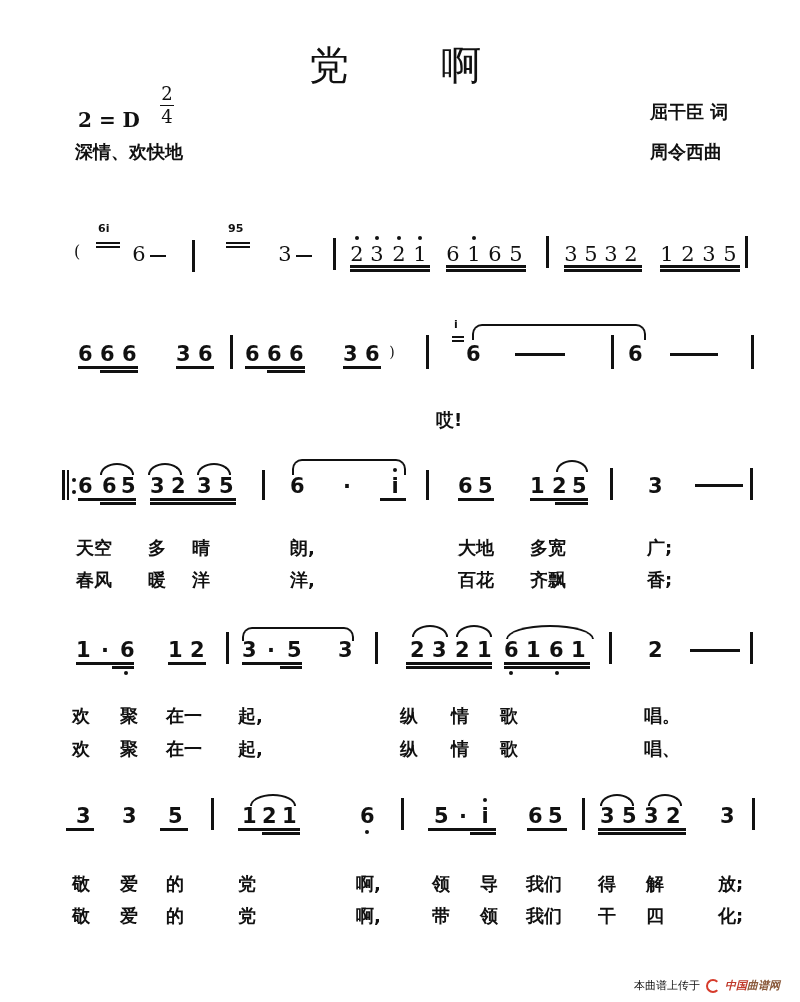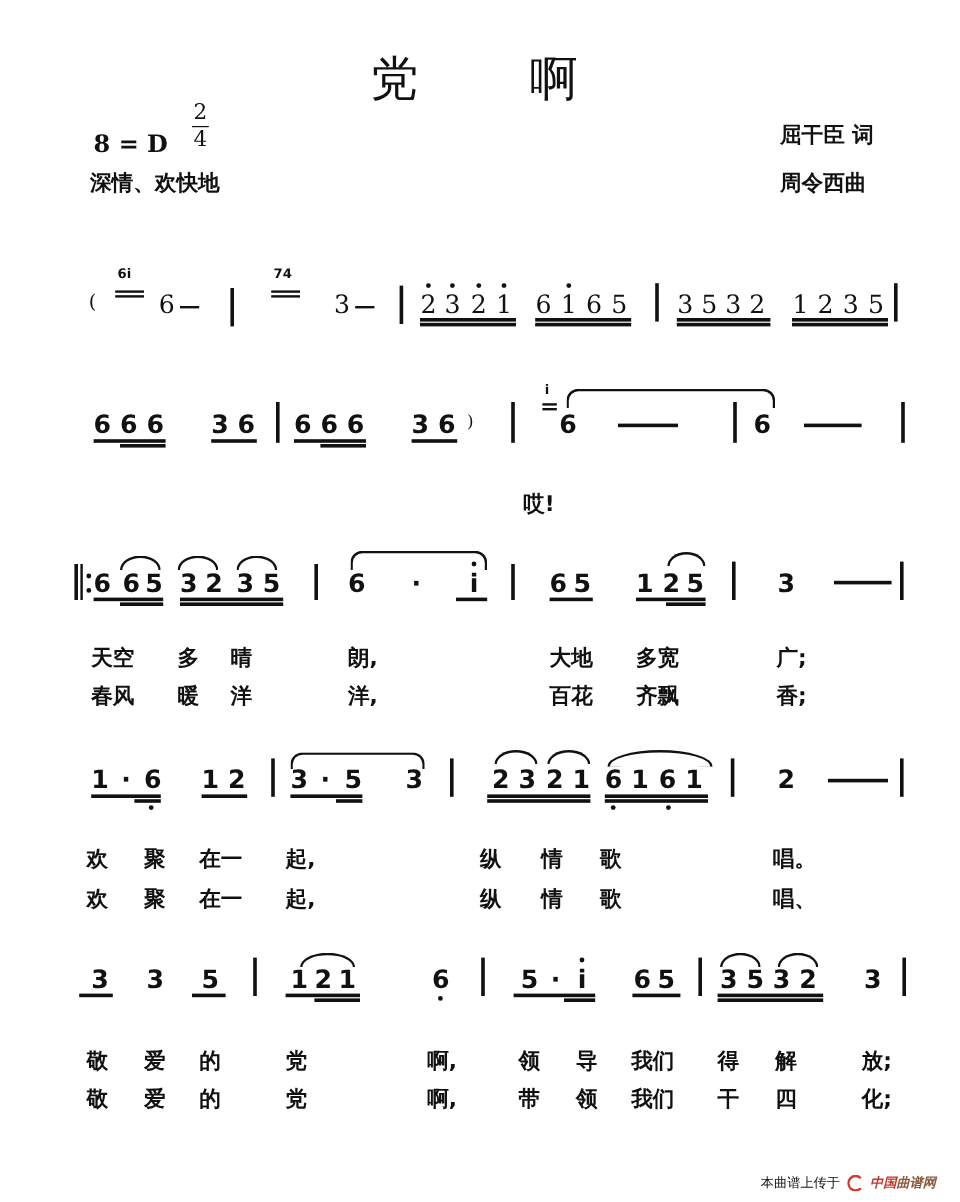--- a/index.html
+++ b/index.html
@@ -23,40 +23,40 @@
     .grace { position:absolute; font-size:11px; font-weight:bold; }
     .footer { right:20px; top:978px; font-size:11px; }
     .footer .brand { color:#c0392b; font-weight:bold; font-style:italic; }
     .footer .brand2 { color:#8b5a3c; font-weight:bold; font-style:italic; }
     .logo-icon { display:inline-block; width:10px; height:10px; border-radius:50%; border:2px solid #d63a2a; border-right-color:transparent; vertical-align:middle; margin:0 2px; }
   </style>
 </head>
 <body>
 
 <div class="abs title">党 啊</div>
-<div class="abs key">8 = D</div>
+<div class="abs key">2 = D</div>
 <div class="abs time">
   <div>2</div>
   <div class="line"></div>
   <div>4</div>
 </div>
 <div class="abs tempo">深情、欢快地</div>
 <div class="abs credit" style="top:100px;">屈干臣 词</div>
 <div class="abs credit" style="top:140px;">周令西曲</div>
 
 <div>
   <span class="n ns" style="left:70px;top:240px;font-size:16px;">(</span>
   <span class="grace" style="left:98px;top:222px;">6i</span>
   <span class="ul" style="left:96px;top:242px;width:24px;height:2px;"></span>
   <span class="ul" style="left:96px;top:246px;width:24px;height:2px;"></span>
   <span class="n ns" style="left:132px;top:242px;">6</span>
   <span class="dash" style="left:150px;top:255px;width:16px;height:1.5px;"></span>
   <span class="bar" style="left:192px;top:240px;height:32px;"></span>
 
-  <span class="grace" style="left:228px;top:222px;">74</span>
+  <span class="grace" style="left:228px;top:222px;">95</span>
   <span class="ul" style="left:226px;top:242px;width:24px;height:2px;"></span>
   <span class="ul" style="left:226px;top:246px;width:24px;height:2px;"></span>
   <span class="n ns" style="left:278px;top:242px;">3</span>
   <span class="dash" style="left:296px;top:255px;width:16px;height:1.5px;"></span>
   <span class="bar" style="left:333px;top:238px;height:32px;"></span>
 
   <span class="dot-hi" style="left:355px;top:236px;"></span>
   <span class="n ns" style="left:350px;top:242px;">2</span>
   <span class="dot-hi" style="left:375px;top:236px;"></span>
   <span class="n ns" style="left:370px;top:242px;">3</span>

